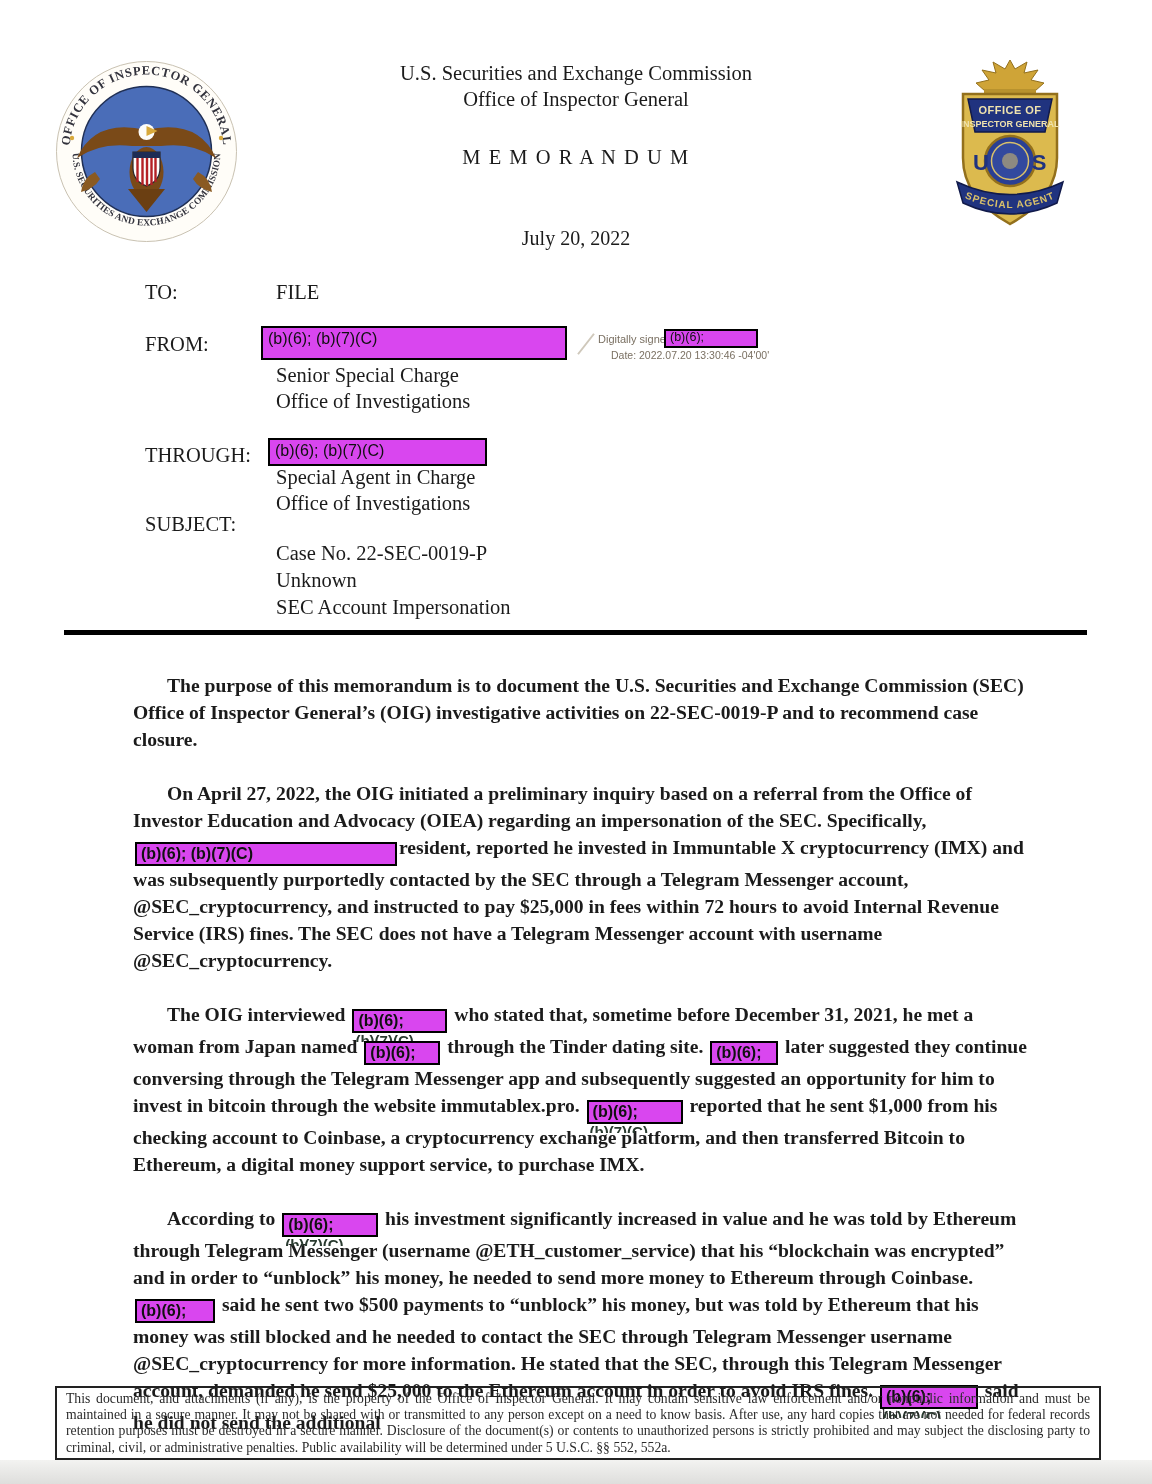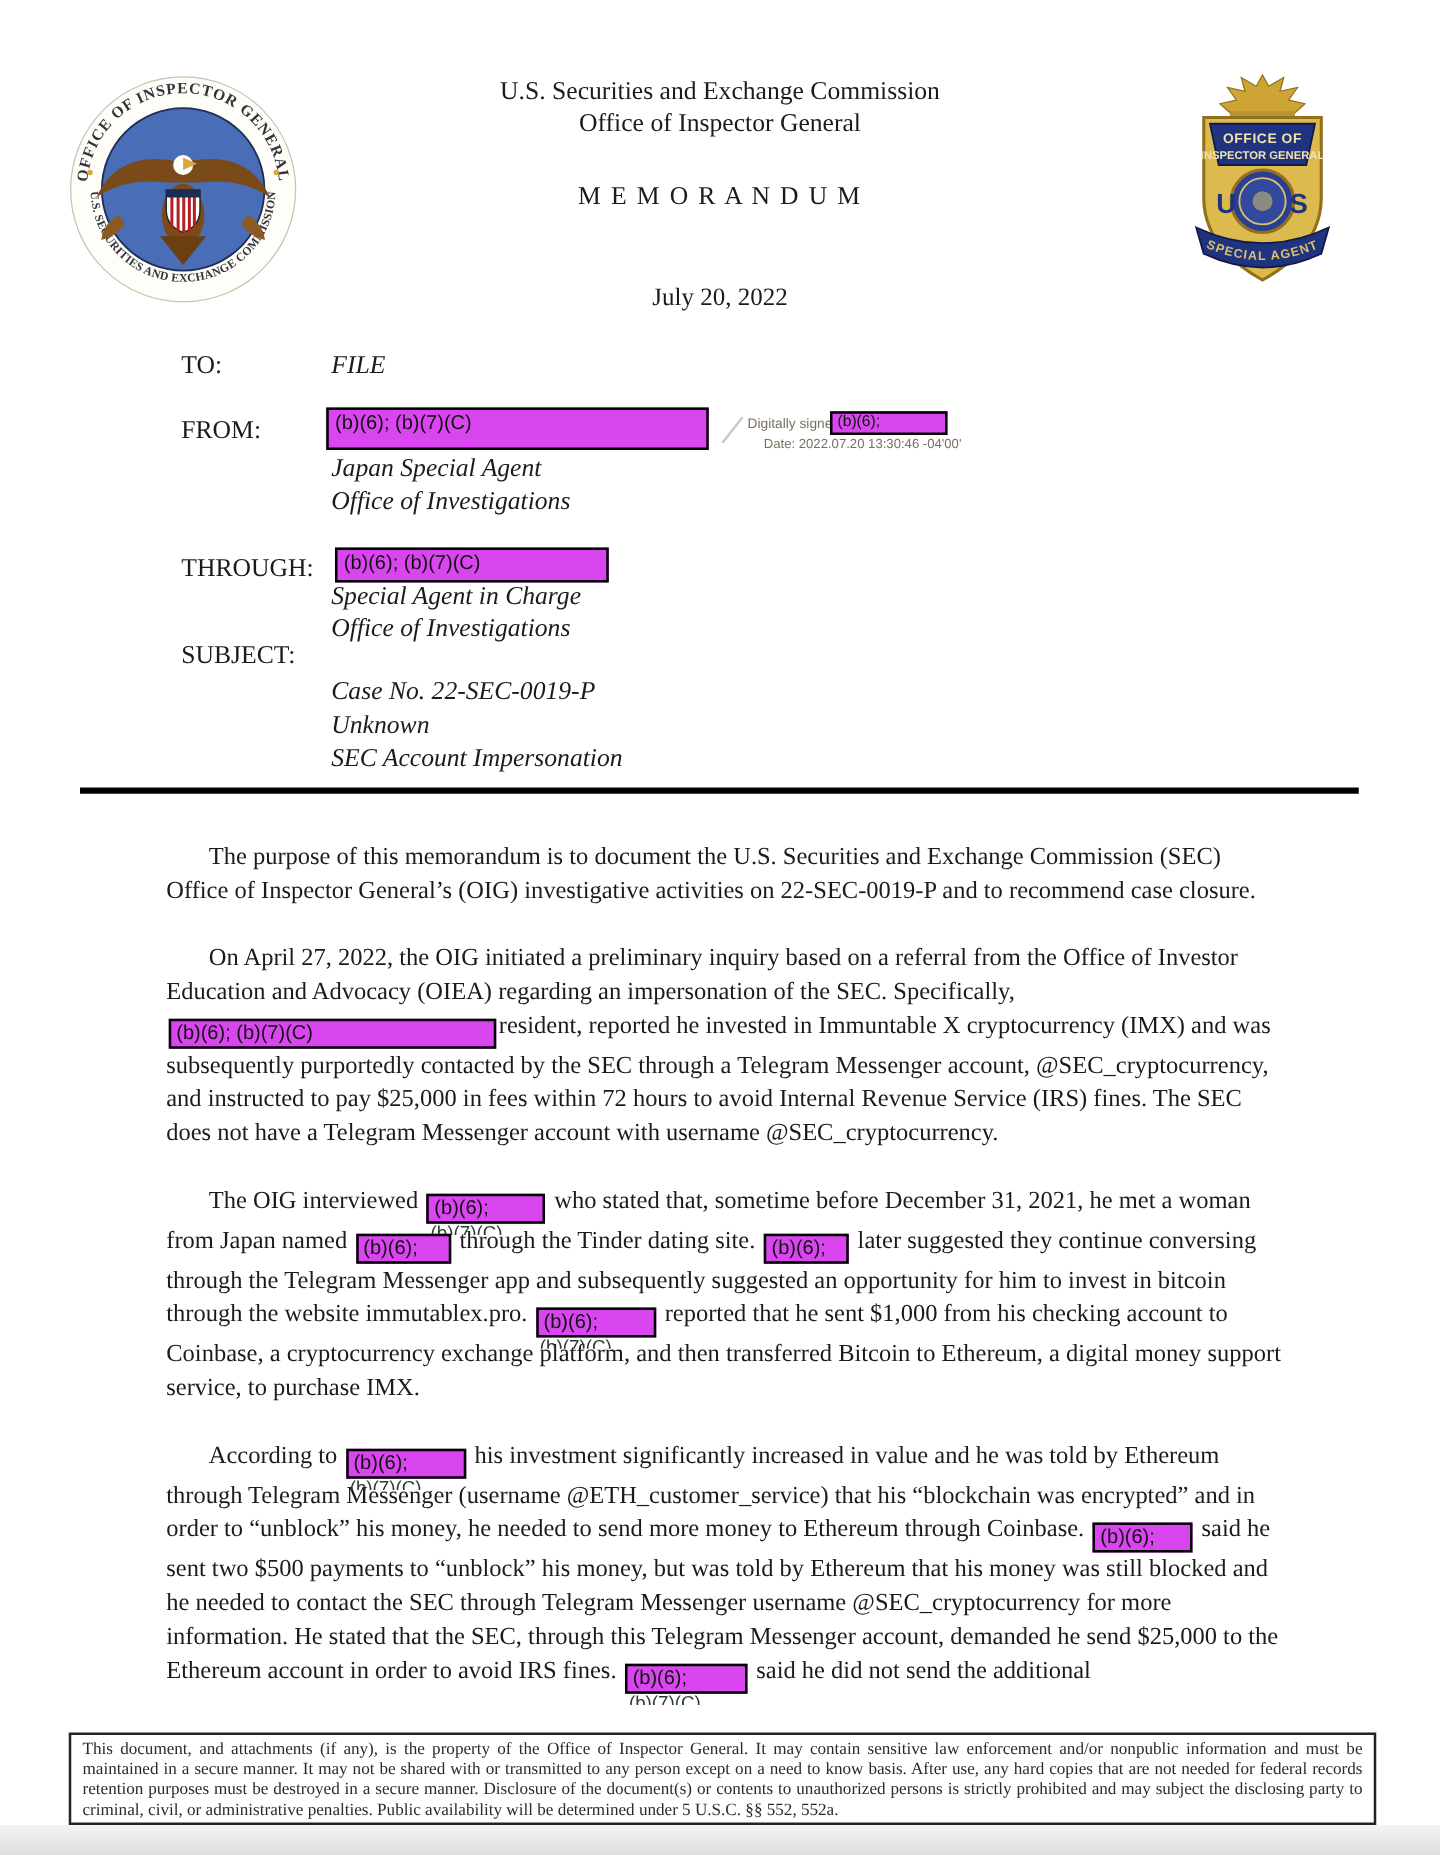--- a/index.html
+++ b/index.html
@@ -15,21 +15,21 @@
   .agency1 { top:62px;  font-size:20.5px; }
   .agency2 { top:88px;  font-size:20.5px; }
   .memo-title { top:146px; font-size:20.5px; font-weight:normal; letter-spacing:1.5px; }
   .memo-date  { top:227px; font-size:20px; }
 
   .seal  { position:absolute; left:55px;  top:60px; width:183px; height:183px; }
   .badge { position:absolute; left:951px; top:58px; width:118px; height:172px; }
 
   
   .flabel { position:absolute; left:145px; font-size:20.5px; white-space:nowrap;font-family:Liberation Serif, serif; }
-  .fvalue { position:absolute; left:265px; font-size:20.5px; white-space:nowrap;font-style:italic; }
+  .fvalue { position:absolute; left:276px; font-size:20.5px; white-space:nowrap; }
 
   .redact-bg {
     background:#d946ef; border:2px solid #000; color:#101010;
     font-family:"Liberation Sans", sans-serif;
   }
   .redact-block { position:absolute; font-size:16px; padding:2px 0 0 5px; }
 
   
   .sig { position:absolute; left:583px; top:327px; width:230px; height:44px;
          font-family:"Liberation Sans", sans-serif; color:#7a7062; }
@@ -39,21 +39,21 @@
   .sig-line2 { position:absolute; left:15px; top:22px; font-size:10.5px; white-space:nowrap;margin-left:13px; }
   .sig-redact { position:absolute; left:81px; top:2px; width:94px; height:19px;
                 font-size:12.5px; line-height:13px; padding-left:4px; }
 
   
   .rule { position:absolute; left:64px; top:630px; width:1023px; height:5px; background:#000; }
 
   
   .memo-body { position:absolute; left:133px; top:672px; width:896px;
                font-size:19.6px; line-height:27px; }
-  .memo-body p { margin-bottom:27px; text-indent:34px; }
+  .memo-body p { margin-bottom:27px; text-indent:34px;font-weight:bold; }
 
   .redact { display:inline-block; position:relative; height:24px; line-height:20px;
             font-size:16px; padding-left:4px; vertical-align:-5px; margin:0 2px;
             text-indent:0; white-space:nowrap; overflow:visible; }
   .rw262{width:262px} .rw95{width:95px} .rw76{width:76px} .rw68{width:68px}
   .rw96{width:96px}  .rw80{width:80px} .rw98{width:98px}
   .sub::after { content:attr(data-sub); position:absolute; left:1px; top:22px;
                 height:9px; overflow:hidden; color:#2a3b30; font-size:15px;
                 line-height:16px; font-family:"Liberation Sans", sans-serif; }
 
@@ -133,21 +133,21 @@
   <div class="fvalue" style="top:281px">FILE</div>
 
   <div class="flabel" style="top:333px">FROM:</div>
   <div class="redact-bg redact-block" style="left:261px; top:326px; width:306px; height:34px">(b)(6); (b)(7)(C)</div>
   <div class="sig">
     <div class="sig-slash"></div>
     <div class="sig-line1">Digitally signed by</div>
     <div class="redact-bg sig-redact">(b)(6);</div>
     <div class="sig-line2">Date: 2022.07.20 13:30:46 -04'00'</div>
   </div>
-  <div class="fvalue" style="top:364px">Japan Special Agent</div>
+  <div class="fvalue" style="top:364px">Senior Special Charge</div>
   <div class="fvalue" style="top:390px">Office of Investigations</div>
 
   <div class="flabel" style="top:444px">THROUGH:</div>
   <div class="redact-bg redact-block" style="left:268px; top:438px; width:219px; height:28px">(b)(6); (b)(7)(C)</div>
   <div class="fvalue" style="top:466px">Special Agent in Charge</div>
   <div class="fvalue" style="top:492px">Office of Investigations</div>
 
   <div class="flabel" style="top:513px">SUBJECT:</div>
   <div class="fvalue" style="top:542px">Case No. 22-SEC-0019-P</div>
   <div class="fvalue" style="top:569px">Unknown</div>

